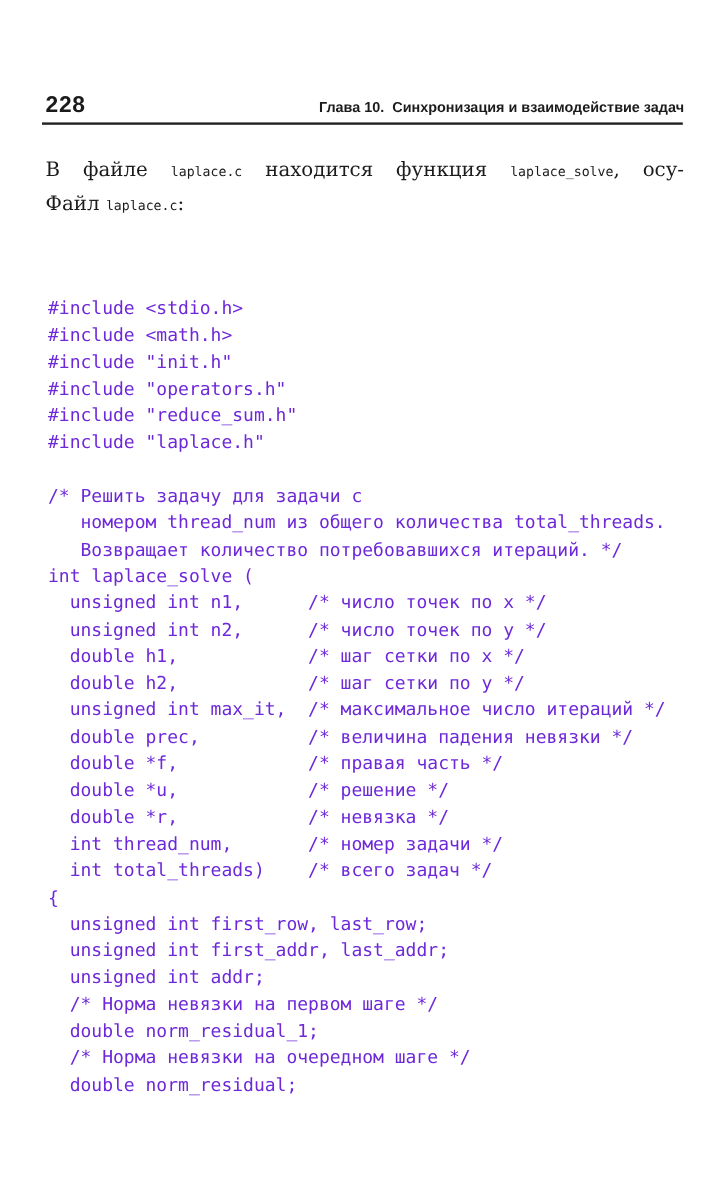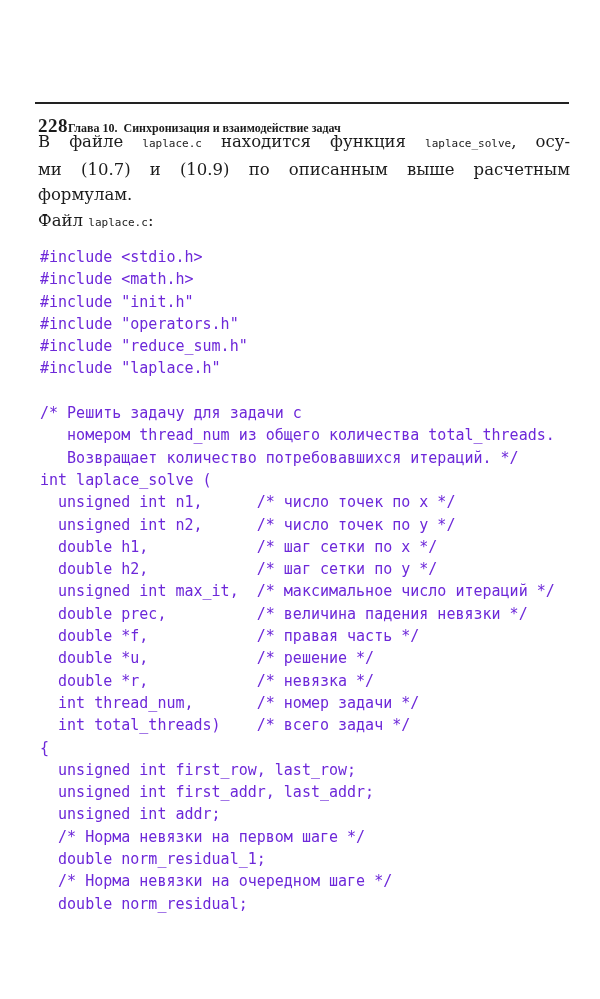--- a/index.html
+++ b/index.html
@@ -7,24 +7,23 @@
     position: relative;
     width: 600px; height: 999px;
     background: #ffffff;
     color: #1b1b1b;
     font-family: "DejaVu Serif", serif;
     overflow: hidden;
   }
   .header-row {
     position: absolute;
     left: 38px; width: 532px; top: 77px;
-    display: flex; align-items: baseline;
-    font-family: Liberation Serif, serif;
+    display: flex; justify-content: space-between; align-items: baseline;
+    font-family: Liberation Sans, sans-serif;
     font-weight: bold;
-    margin-top: 38px;
   }
   .page-number { font-size: 19px; letter-spacing: 0.5px; }
   .chapter-title { font-size: 12px; white-space: pre; }
   .header-rule {
     position: absolute;
     left: 35px; width: 534px; top: 102px; height: 2px;
     background: #222222;
   }
   .paragraph {
     position: absolute;
@@ -54,19 +53,18 @@
 
   <div class="header-row">
     <span class="page-number">228</span>
     <span class="chapter-title">Глава 10.  Синхронизация и взаимодействие задач</span>
   </div>
 
   <div class="header-rule"></div>
 
   <div class="paragraph">
       <div class="para-line just"><span>В файле </span><span class="mono">laplace.c</span><span> находится функция </span><span class="mono">laplace_solve</span><span>, осу-</span></div>
-      <div class="para-line just"><span>ми (10.7) и (10.9) по описанным выше расчетным формулам.</span></div>
       <div class="para-line"><span>Файл </span><span class="mono">laplace.c</span><span>:</span></div>
     </div>
 
   <div class="code-listing"><div class="code-line">#include &lt;stdio.h&gt;</div><div class="code-line">#include &lt;math.h&gt;</div><div class="code-line">#include "init.h"</div><div class="code-line">#include "operators.h"</div><div class="code-line">#include "reduce_sum.h"</div><div class="code-line">#include "laplace.h"</div><div class="code-line"></div><div class="code-line">/* Решить задачу для задачи с</div><div class="code-line">   номером thread_num из общего количества total_threads.</div><div class="code-line">   Возвращает количество потребовавшихся итераций. */</div><div class="code-line">int laplace_solve (</div><div class="code-line">  unsigned int n1,      /* число точек по x */</div><div class="code-line">  unsigned int n2,      /* число точек по y */</div><div class="code-line">  double h1,            /* шаг сетки по x */</div><div class="code-line">  double h2,            /* шаг сетки по y */</div><div class="code-line">  unsigned int max_it,  /* максимальное число итераций */</div><div class="code-line">  double prec,          /* величина падения невязки */</div><div class="code-line">  double *f,            /* правая часть */</div><div class="code-line">  double *u,            /* решение */</div><div class="code-line">  double *r,            /* невязка */</div><div class="code-line">  int thread_num,       /* номер задачи */</div><div class="code-line">  int total_threads)    /* всего задач */</div><div class="code-line">{</div><div class="code-line">  unsigned int first_row, last_row;</div><div class="code-line">  unsigned int first_addr, last_addr;</div><div class="code-line">  unsigned int addr;</div><div class="code-line">  /* Норма невязки на первом шаге */</div><div class="code-line">  double norm_residual_1;</div><div class="code-line">  /* Норма невязки на очередном шаге */</div><div class="code-line">  double norm_residual;</div></div>
 
 </div>
 
 </body></html>

